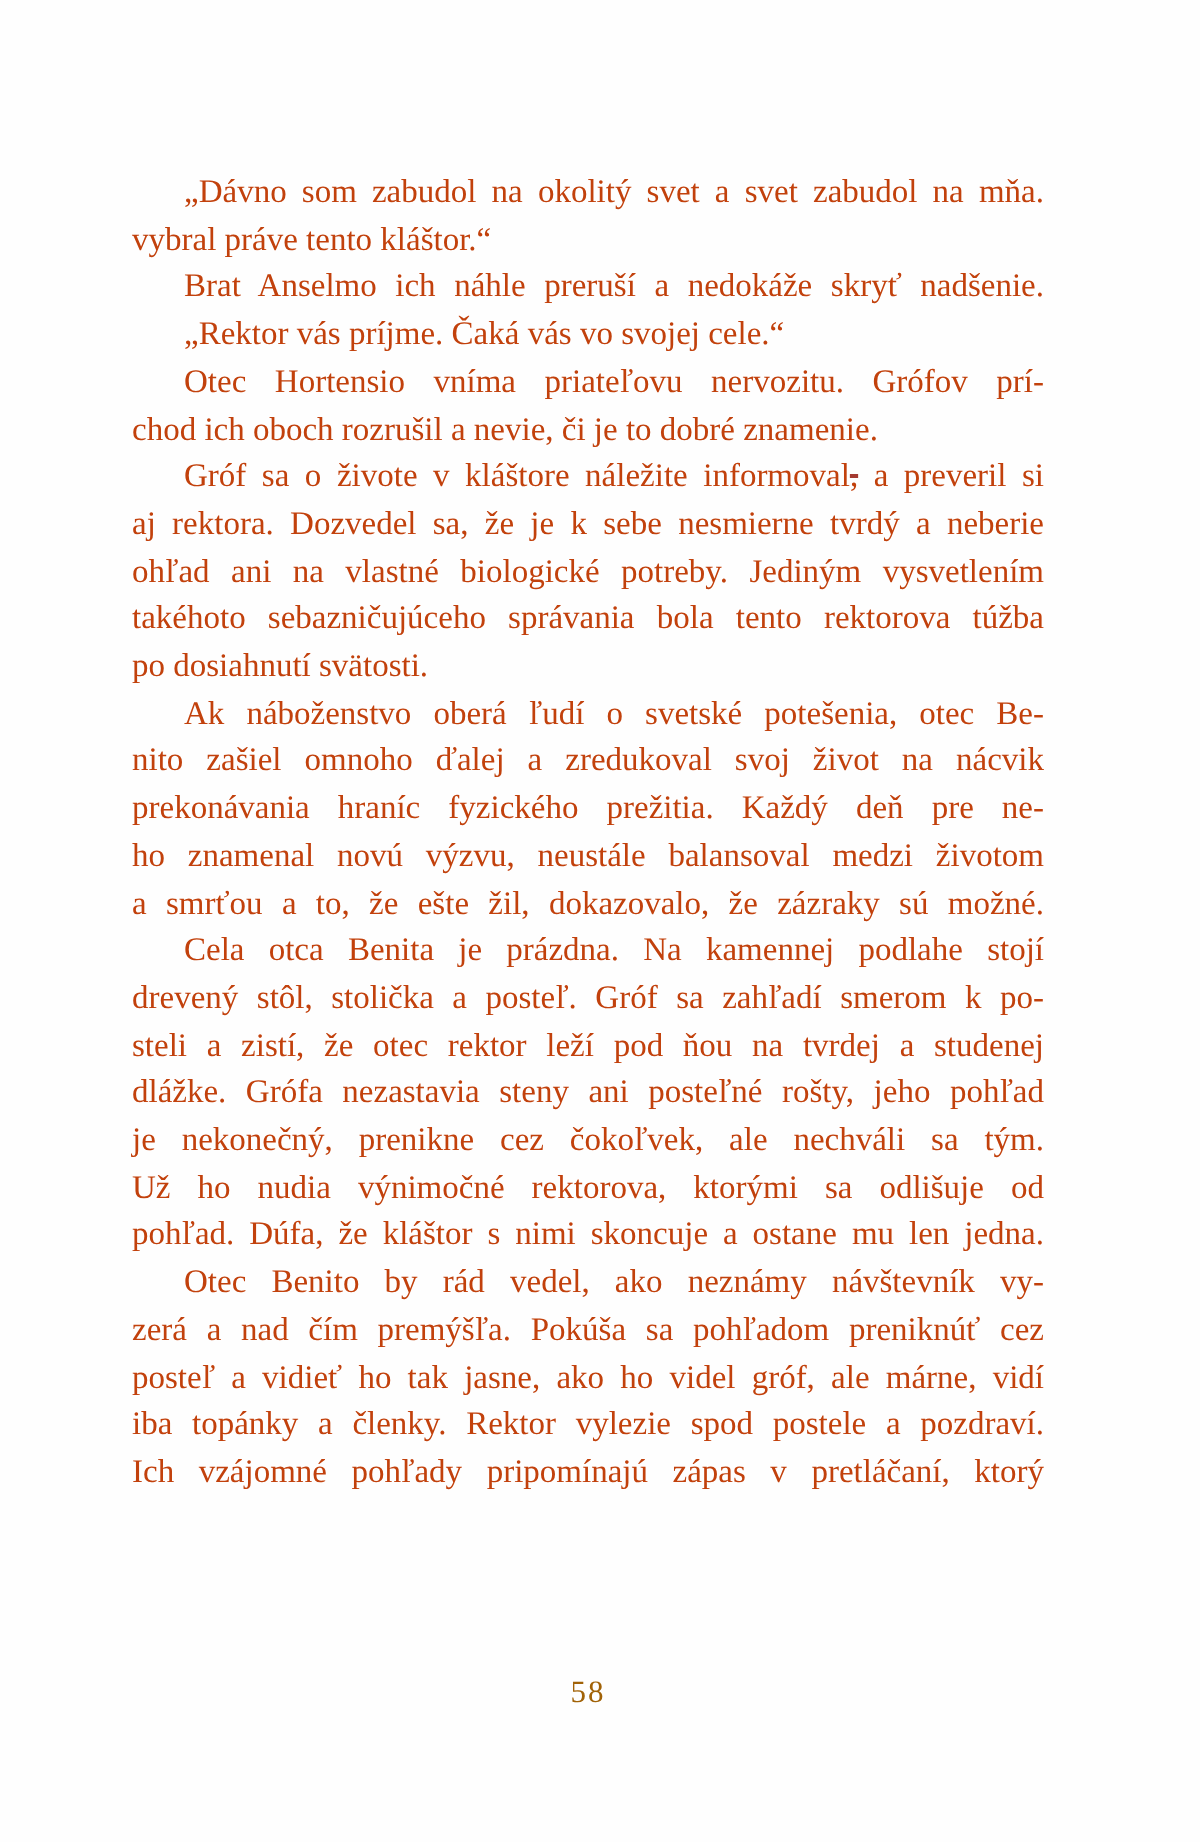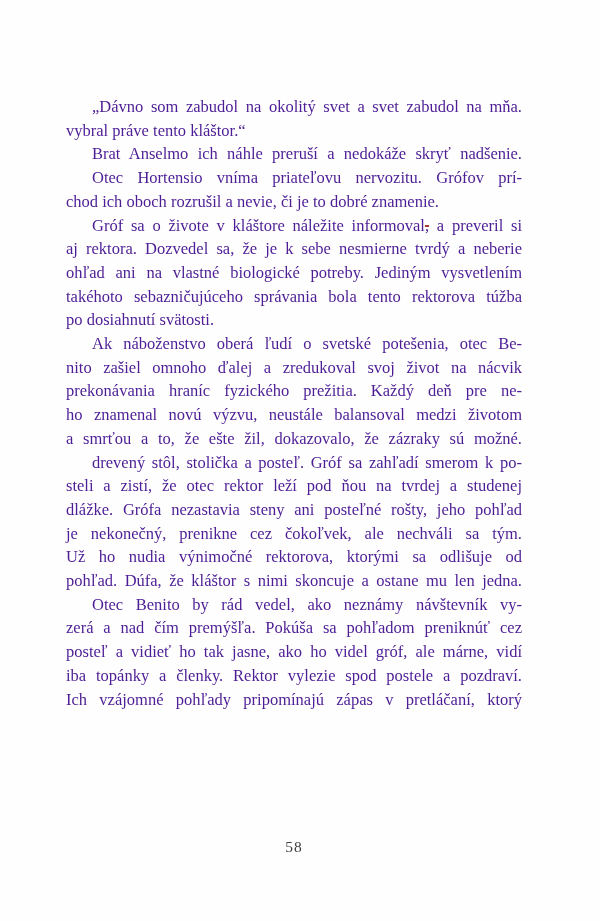--- a/index.html
+++ b/index.html
@@ -41,54 +41,58 @@
     text-decoration-thickness: 1.8px;
   }
   .page-number {
     position: absolute;
     top: 838px;
     left: 66px;
     width: 456px;
     text-align: center;
     font-size: 15.5px;
     letter-spacing: 1px;
-    color: #404040;
+    color: #a16207;
   }
 </style>
 </head>
 <body>
 
 <div class="book-page">
-  <div class="text-block" id="text-block" style="color: #4c1d95; margin-top: 11px;">
+  <div class="text-block" id="text-block" style="color: #c2410c;">
       <div class="para">
         <div class="line j">„Dávno som zabudol na okolitý svet a svet zabudol na mňa.</div>
         <div class="line">vybral práve tento kláštor.“</div>
       </div>
       <div class="para">
         <div class="line j">Brat Anselmo ich náhle preruší a nedokáže skryť nadšenie.</div>
+      </div>
+      <div class="para">
+        <div class="line">„Rektor vás príjme. Čaká vás vo svojej cele.“</div>
       </div>
       <div class="para">
         <div class="line j">Otec Hortensio vníma priateľovu nervozitu. Grófov prí-</div>
         <div class="line">chod ich oboch rozrušil a nevie, či je to dobré znamenie.</div>
       </div>
       <div class="para">
         <div class="line j">Gróf sa o živote v kláštore náležite informoval<span class="proof-strike" style="text-decoration-color: rgb(164, 58, 49);">,</span> a preveril si</div>
         <div class="line j">aj rektora. Dozvedel sa, že je k sebe nesmierne tvrdý a neberie</div>
         <div class="line j">ohľad ani na vlastné biologické potreby. Jediným vysvetlením</div>
         <div class="line j">takéhoto sebazničujúceho správania bola tento rektorova túžba</div>
         <div class="line">po dosiahnutí svätosti.</div>
       </div>
       <div class="para">
         <div class="line j">Ak náboženstvo oberá ľudí o svetské potešenia, otec Be-</div>
         <div class="line j">nito zašiel omnoho ďalej a zredukoval svoj život na nácvik</div>
         <div class="line j">prekonávania hraníc fyzického prežitia. Každý deň pre ne-</div>
         <div class="line j">ho znamenal novú výzvu, neustále balansoval medzi životom</div>
         <div class="line j">a smrťou a to, že ešte žil, dokazovalo, že zázraky sú možné.</div>
       </div>
       <div class="para">
+        <div class="line j">Cela otca Benita je prázdna. Na kamennej podlahe stojí</div>
         <div class="line j">drevený stôl, stolička a posteľ. Gróf sa zahľadí smerom k po-</div>
         <div class="line j">steli a zistí, že otec rektor leží pod ňou na tvrdej a studenej</div>
         <div class="line j">dlážke. Grófa nezastavia steny ani posteľné rošty, jeho pohľad</div>
         <div class="line j">je nekonečný, prenikne cez čokoľvek, ale nechváli sa tým.</div>
         <div class="line j">Už ho nudia výnimočné rektorova, ktorými sa odlišuje od</div>
         <div class="line j">pohľad. Dúfa, že kláštor s nimi skoncuje a ostane mu len jedna.</div>
       </div>
       <div class="para">
         <div class="line j">Otec Benito by rád vedel, ako neznámy návštevník vy-</div>
         <div class="line j">zerá a nad čím premýšľa. Pokúša sa pohľadom preniknúť cez</div>

